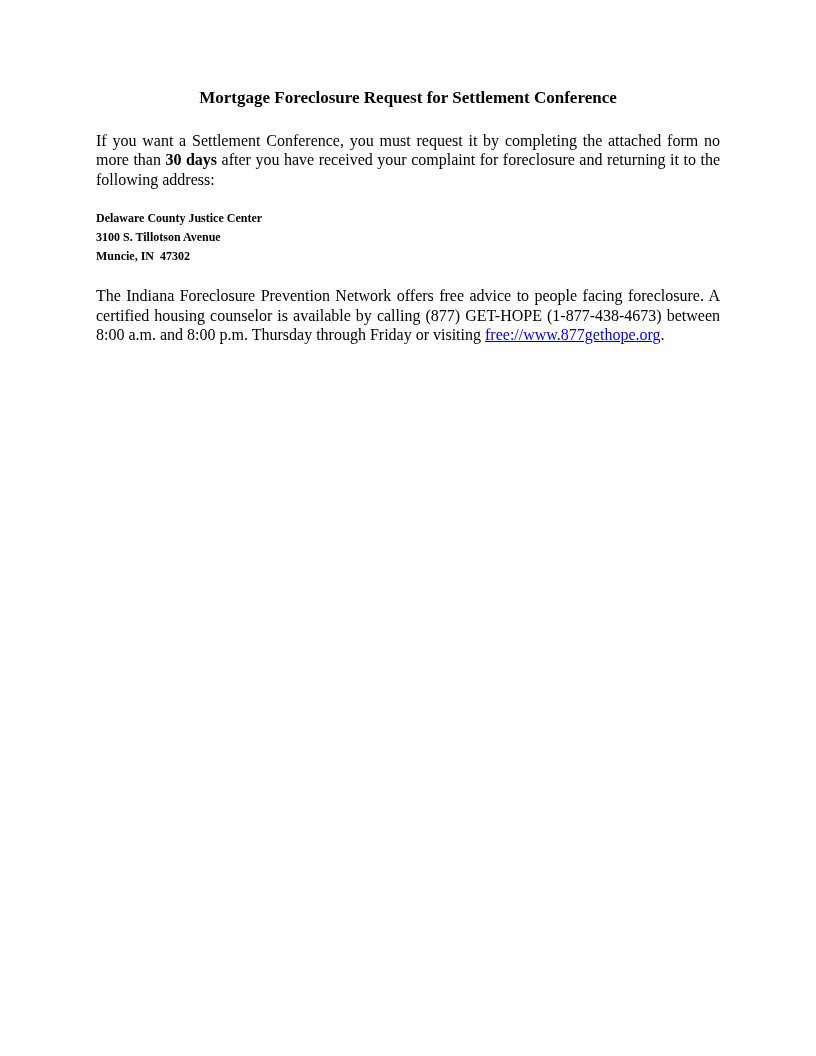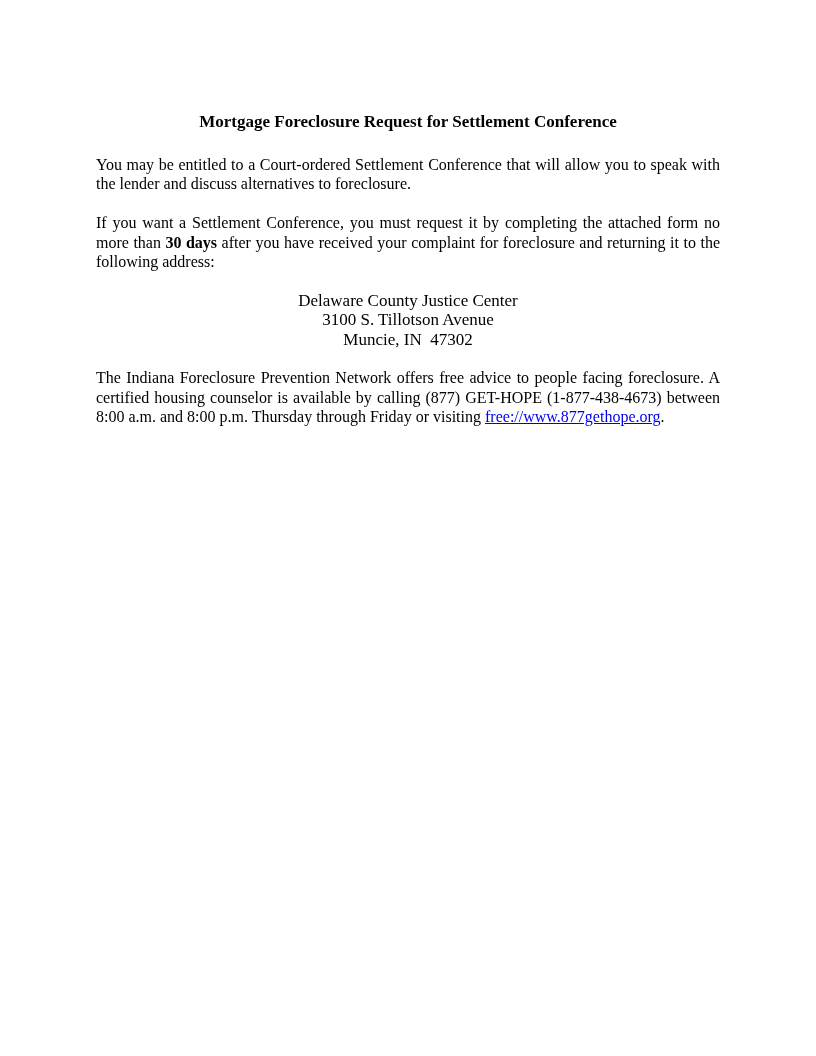--- a/index.html
+++ b/index.html
@@ -8,56 +8,56 @@
     width: 816px;
     height: 1056px;
     font-family: "Liberation Serif", "DejaVu Serif", serif;
     color: #000000;
     position: relative;
   }
   .page {
     width: 816px;
     height: 1056px;
     background: #ffffff;
-    padding: 112px 96px 0 96px;
+    padding: 88px 96px 0 96px;
   }
   .doc-title {
     font-size: 17px;
     line-height: 20px;
     font-weight: 700;
     text-align: center;
     margin: 0 0 23px 0;
   }
   .para {
     font-size: 16px;
     line-height: 19.4px;
     text-align: justify;
     margin: 0 0 19.4px 0;
   }
   .para b { font-weight: 700; margin-top: 36px; }
   .address-block {
-    font-size: 17px;
+    font-size: 12px;
     line-height: 19.4px;
-    text-align: center;
+    text-align: left;
     margin: 0 0 19.4px 0;
+    font-weight: bold;
   }
   a.doc-link {
     color: #0000EE;
     text-decoration: underline;
     cursor: pointer;
   }
 </style>
 </head>
 <body>
 
 <div class="page">
 
   <h1 class="doc-title">Mortgage Foreclosure Request for Settlement Conference</h1>
 
-  <p class="para"><span>You may be entitled to a Court-ordered Settlement Conference that will allow you to speak with the lender and discuss alternatives to foreclosure.</span></p>
 
   <p class="para"><span>If you want a Settlement Conference, you must request it by completing the attached form no more than </span><b>30 days</b><span> after you have received your complaint for foreclosure and returning it to the following address:</span></p>
 
   <div class="address-block">
     <div>Delaware County Justice Center</div>
     <div>3100 S. Tillotson Avenue</div>
     <div>Muncie, IN&nbsp; 47302</div>
   </div>
 
 

